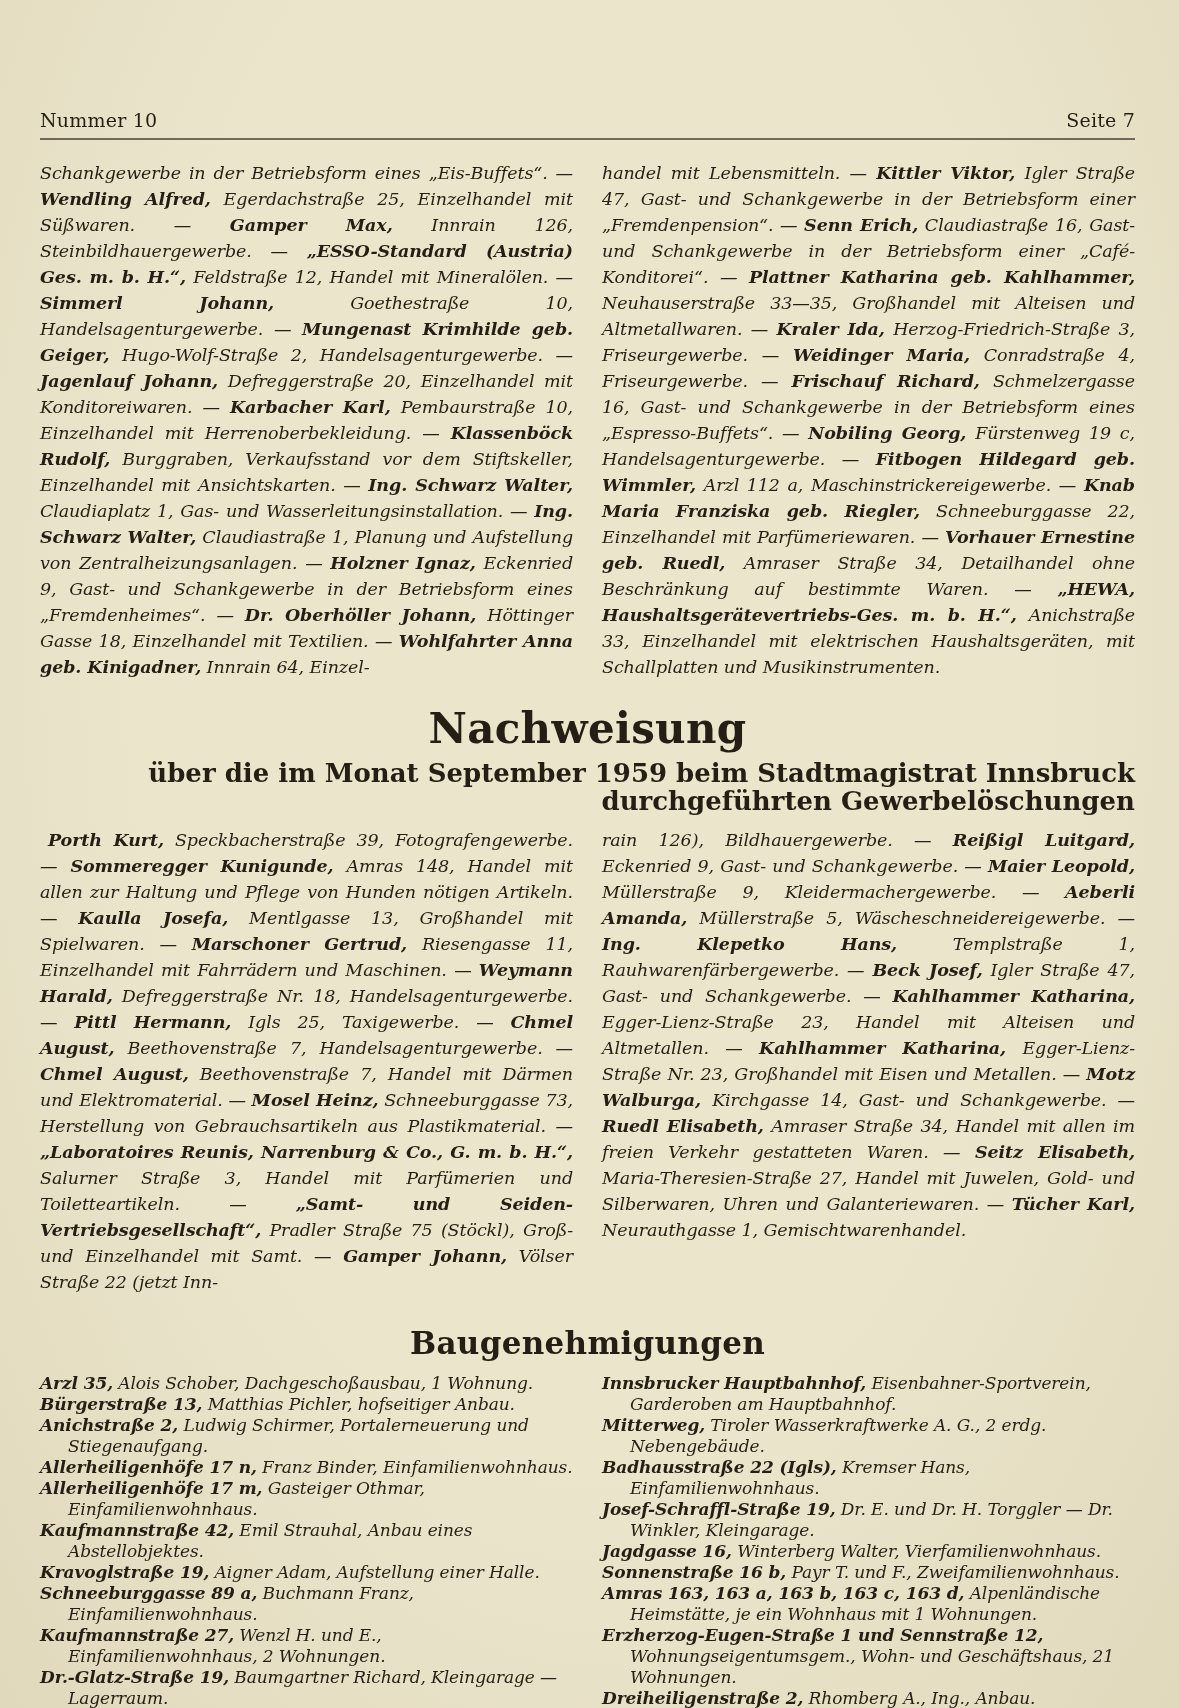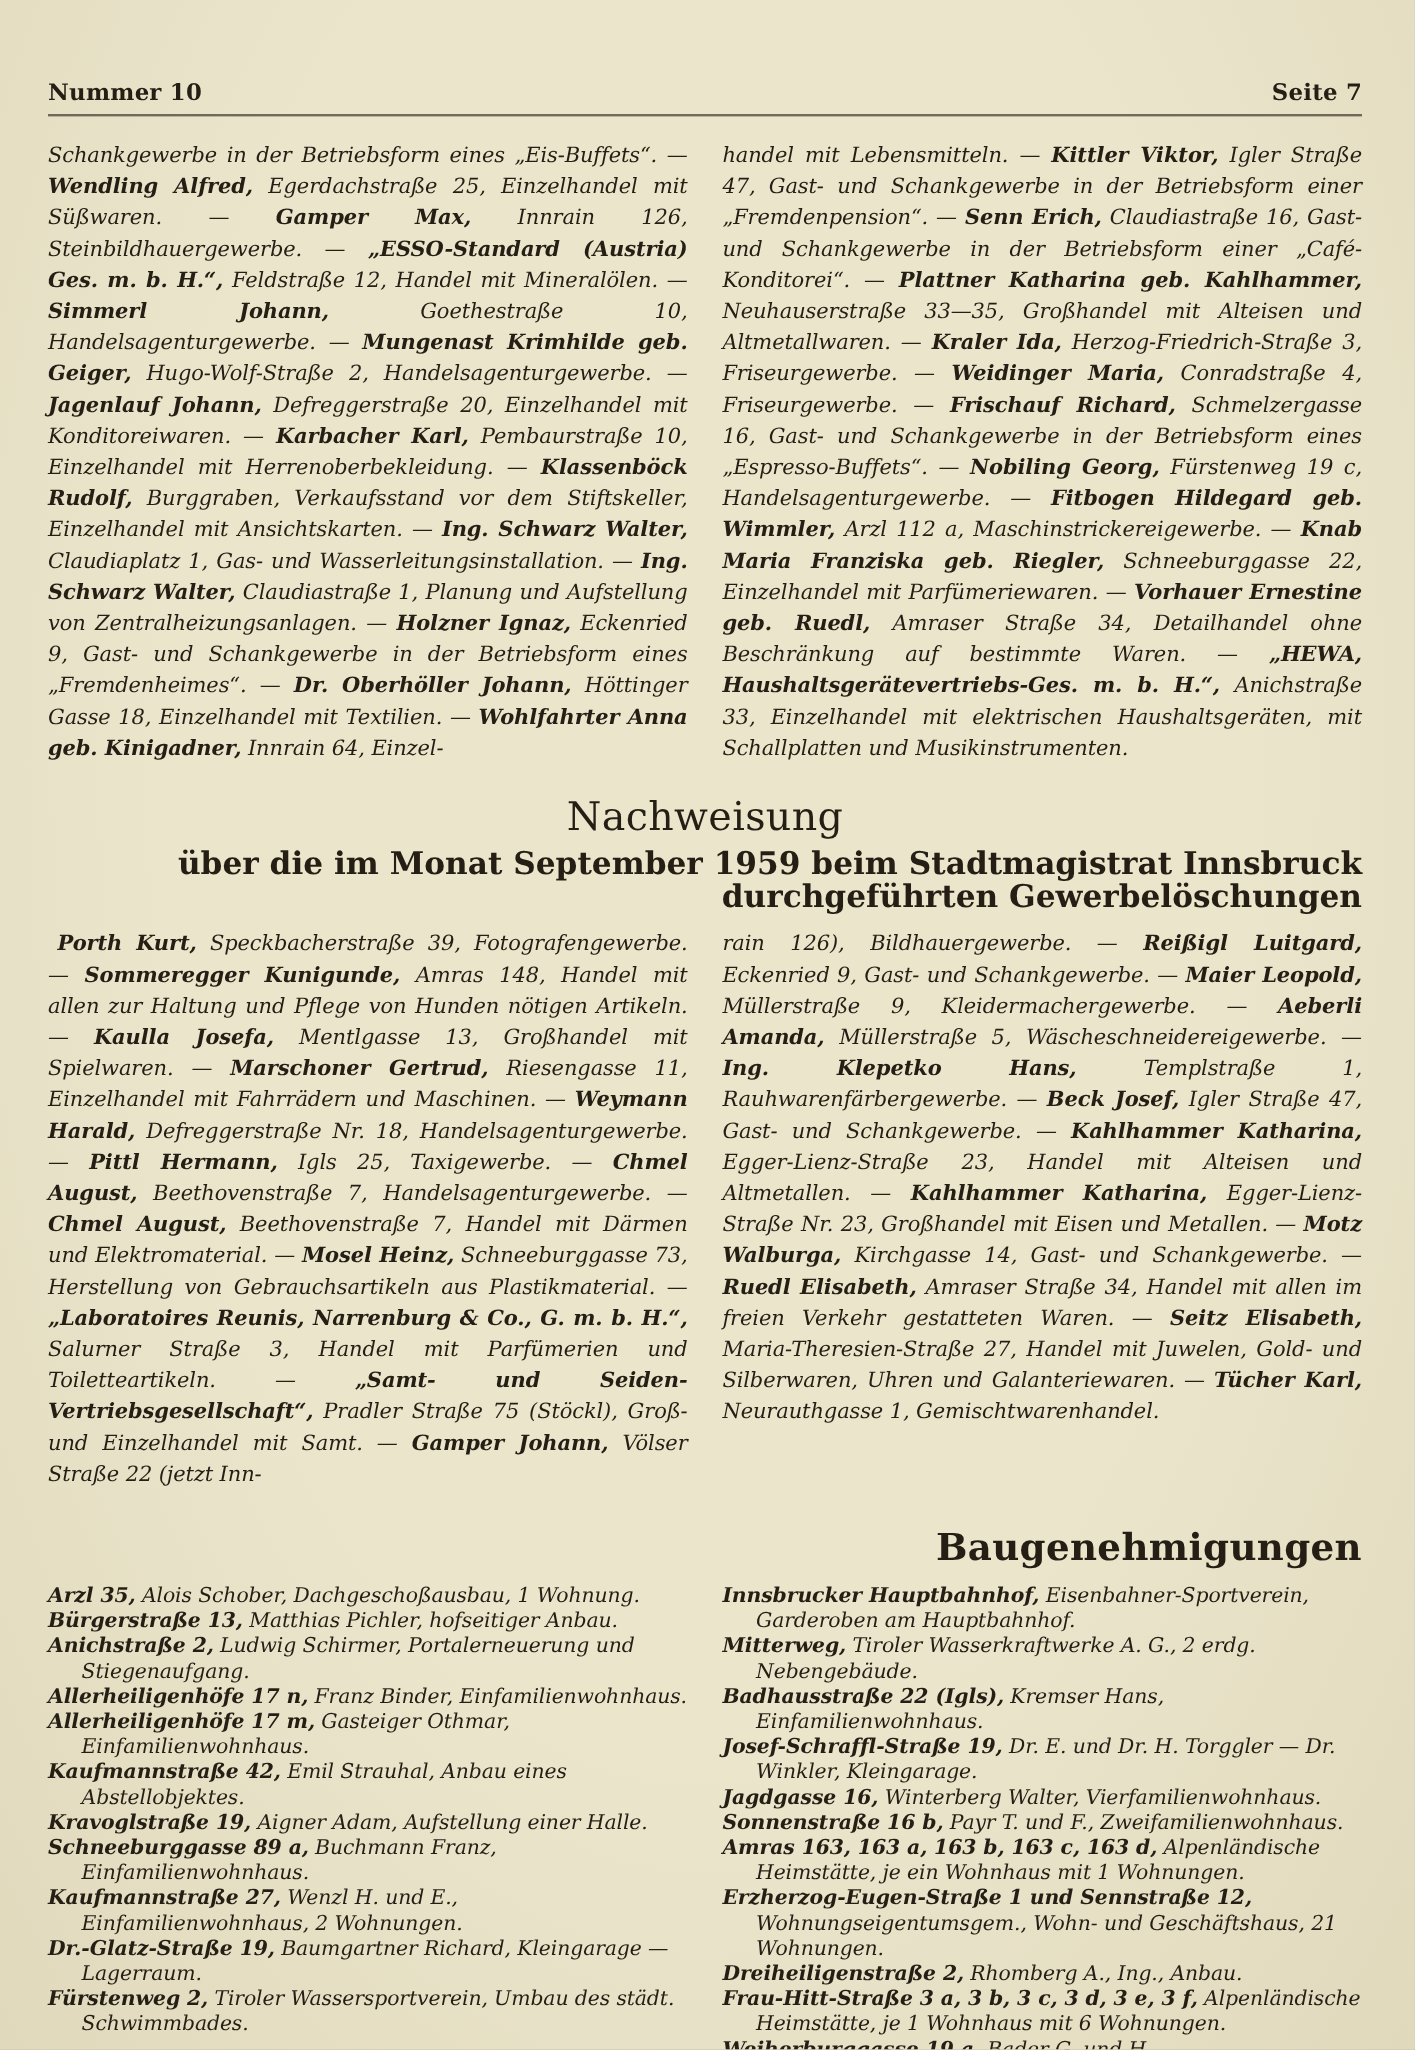--- a/index.html
+++ b/index.html
@@ -17,22 +17,23 @@
   }
   .page{
     width:1179px;height:1708px;
     box-sizing:border-box;
     padding:66px 44px 0 40px;
     background:radial-gradient(ellipse at 50% 38%, var(--paper) 55%, var(--paper-edge) 100%);
     overflow:hidden;
   }
   header.masthead{
     display:flex;align-items:baseline;
-    font-size:19px;font-weight:bold;
+    font-size:19px;font-weight:normal;
     letter-spacing:.2px;
+    margin-top:43px;
   }
   header.masthead .slot-left{flex:1;text-align:left;}
   header.masthead .slot-center{flex:2;text-align:center;}
   header.masthead .slot-right{flex:1;text-align:right;}
   .rule{
     margin-top:7px;
     border-bottom:2px solid var(--rule);
     height:0;opacity:.75;
   }
   .two-col{
@@ -46,34 +47,34 @@
     line-height:26px;
     text-align:justify;
     letter-spacing:-0.1px;
     font-style:italic;
   }
   .col .bold-name{font-weight:bold;}
   .indent-first{text-indent:0;}
   .indent-first > span:first-child{margin-left:8px;}
   .sec-head{text-align:center;margin-top:24px;}
   .sec-head h1{
-    font-size:33px;
-    font-weight:normal;
+    font-size:42px;
+    font-weight:bold;
     margin:0 0 6px 0;
     letter-spacing:.3px;
   }
   .subtitle{
     font-size:26px;
     font-weight:bold;
     line-height:28px;
     text-align:right;
   }
   .gap-after-head{margin-top:12px;}
   h1.bau-title{
-    text-align:right;
+    text-align:center;
     font-size:31px;
     font-weight:bold;
     margin:30px 0 12px 0;
     letter-spacing:.3px;
   }
   .permits{margin-top:10px;}
   .permits .col{
     font-size:17px;
     line-height:21px;
     text-align:left;

